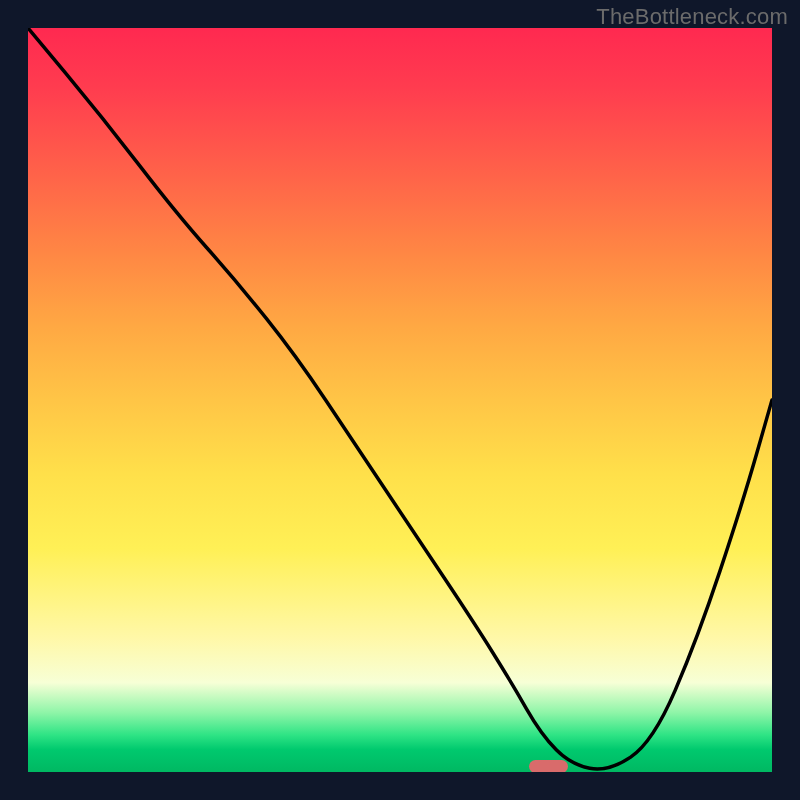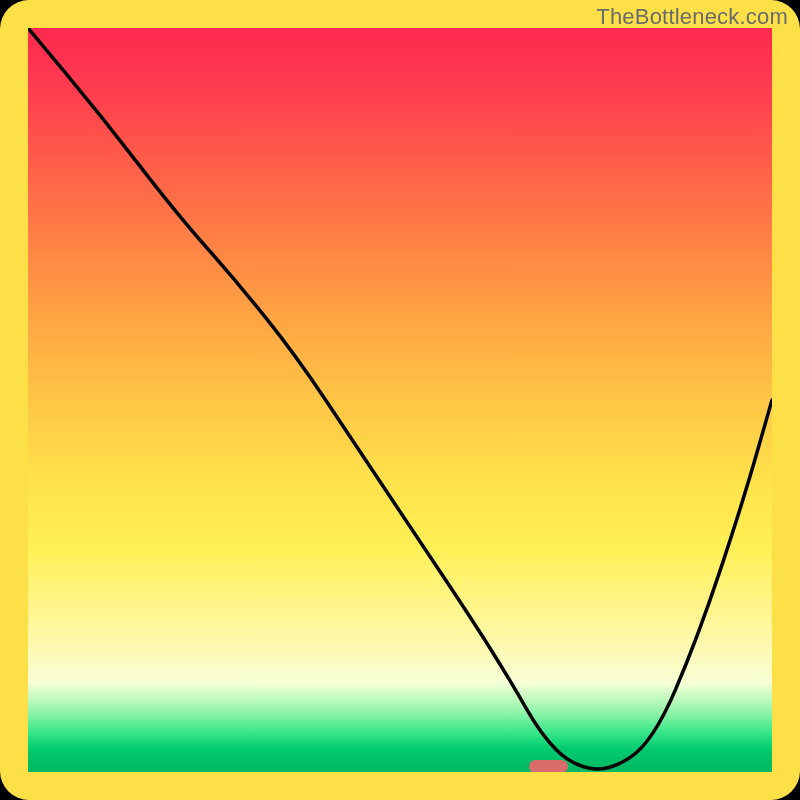--- a/index.html
+++ b/index.html
@@ -10,22 +10,21 @@
     background: #000;
     overflow: hidden;
     font-family: Arial, Helvetica, sans-serif;
   }
   .frame {
     position: absolute;
     top: 0;
     left: 0;
     width: 800px;
     height: 800px;
-    background: #fde047;
-    border-radius: 29px;
+    background: #0f172a;
   }
   .watermark {
     position: absolute;
     top: 4px;
     right: 12px;
     color: #6b6b6b;
     font-size: 22px;
     font-weight: 400;
     letter-spacing: 0.2px;
     pointer-events: none;

